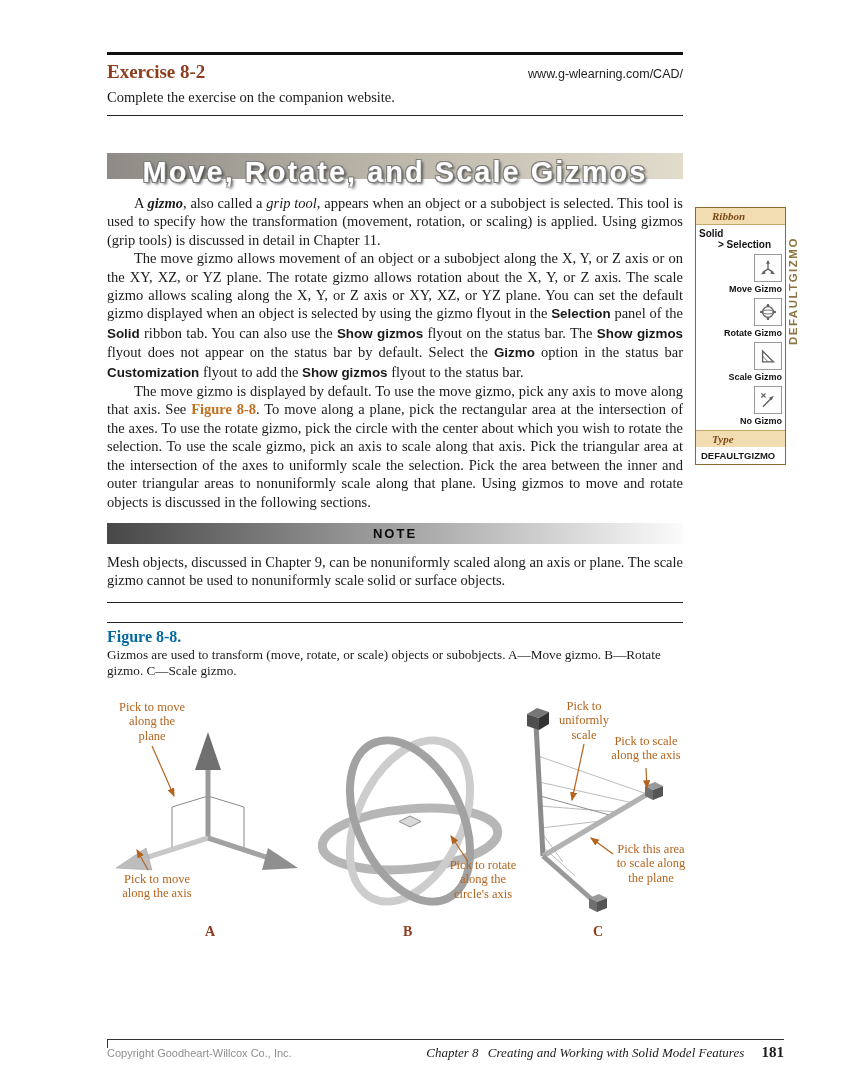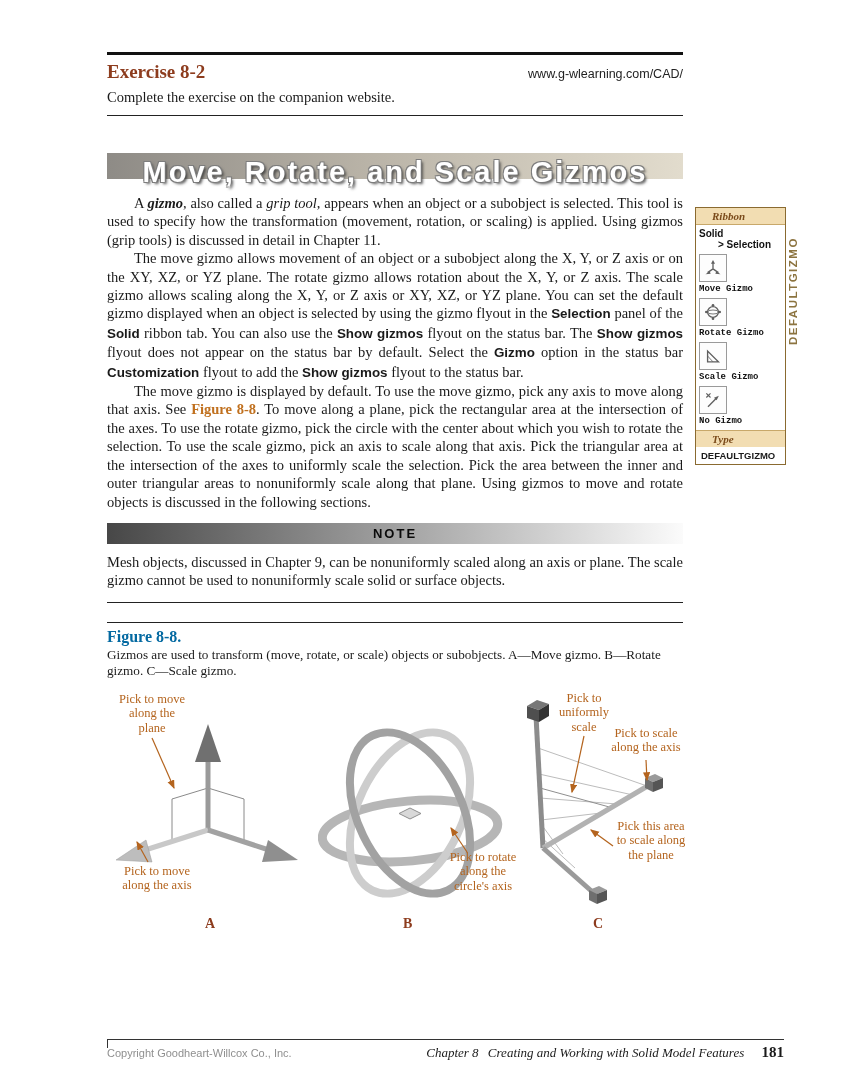--- a/index.html
+++ b/index.html
@@ -24,35 +24,35 @@
   .ui-term{font-family:"Liberation Sans",sans-serif;font-weight:bold;font-size:13.4px;}
   .fig-ref{font-weight:bold;color:#c0701e;}
   .note-bar{margin-top:12px;height:21px;line-height:21px;text-align:center;
             background:linear-gradient(to right,#474747,#fbfbfb);
             font-family:"Liberation Sans",sans-serif;font-weight:bold;font-size:13px;letter-spacing:2px;color:#0a0a0a;}
   .note-body{margin:9px 0 12px 0;text-align:justify;font-size:14.5px;line-height:18.4px;}
   .rule-note{margin-top:12px;height:1px;background:#222;}
   .rule-fig{margin-top:19px;height:1px;background:#222;}
   .fig-label{margin-top:5px;font-weight:bold;font-size:16px;color:#0369a1;}
   .fig-caption{margin:1px 0 0 0;font-size:13.2px;line-height:16.5px;}
-  .figure{position:relative;height:252px;margin-top:8px;width:700px;}
+  .figure{position:relative;height:252px;margin-top:16px;width:700px;}
   .gizmo-svg{position:absolute;}
   .annot{position:absolute;text-align:center;color:#b4641e;font-size:12.5px;line-height:14.5px;}
   .sublabel{position:absolute;font-weight:bold;font-size:14px;color:#8d3c1e;}
   .overlay{position:absolute;left:0;top:0;pointer-events:none;}
   
   .ribbon-box{left:695px;top:207px;width:89px;background:#f2ddb2;border:1px solid #8a6a30;
               font-family:"Liberation Sans",sans-serif;}
   .ribbon-head{font-family:"Liberation Serif",serif;font-style:italic;font-weight:bold;
                font-size:11px;color:#7a4a1a;padding:2px 16px;}
   .ribbon-inner{background:#ffffff;border-top:1px solid #c8a86a;border-bottom:1px solid #c8a86a;
                 padding:3px 3px 4px 3px;}
   .ribbon-tab{font-weight:bold;font-size:10px;color:#111;}
   .ribbon-group{font-weight:bold;font-size:10px;color:#111;margin-left:19px;}
-  .gizmo-item{display:flex;flex-direction:column;align-items:flex-start;margin-top:4px;font-family:Liberation Mono, monospace;}
+  .gizmo-item{display:flex;flex-direction:column;align-items:flex-end;margin-top:4px;}
   .icon-box{width:26px;height:26px;border:1px solid #9a9a9a;background:#fdfdfd;
             display:flex;align-items:center;justify-content:center;}
   .gizmo-item-label{font-weight:bold;font-size:9px;margin-top:2px;color:#111;}
   .type-value{background:#ffffff;font-weight:bold;font-size:9.5px;padding:3px 5px;}
   .margin-tab{left:787px;top:205px;height:140px;
               writing-mode:vertical-rl;transform:rotate(180deg);
               font-family:"Liberation Sans",sans-serif;font-weight:bold;font-size:11.5px;
               letter-spacing:1.5px;color:#8c7440;}
   
   .footer-rule{left:107px;top:1039px;width:677px;height:1px;background:#333;}
@@ -144,21 +144,21 @@
         <polygon points="84,194 94,190 102,194 92,198" fill="#9a9a9a"></polygon>
         <polygon points="84,194 92,198 92,208 84,204" fill="#6f6f6f"></polygon>
         <polygon points="92,198 102,194 102,204 92,208" fill="#555"></polygon>
       </svg>
 
       <div class="annot" style="left:9px;top:4px;width:72px;">Pick to move along the plane</div>
       <div class="annot" style="left:4px;top:176px;width:92px;">Pick to move along the axis</div>
       <div class="annot" style="left:337px;top:162px;width:78px;">Pick to rotate along the circle's axis</div>
       <div class="annot" style="left:444px;top:3px;width:66px;">Pick to uniformly scale</div>
       <div class="annot" style="left:502px;top:38px;width:74px;">Pick to scale along the axis</div>
-      <div class="annot" style="left:508px;top:131px;width:72px;">Pick this area to scale along the plane</div>
+      <div class="annot" style="left:508px;top:146px;width:72px;">Pick this area to scale along the plane</div>
 
       <svg class="overlay" width="700" height="252" viewBox="0 0 700 252">
         <defs>
           <marker id="ah" markerWidth="9" markerHeight="8" refX="6.5" refY="3" orient="auto">
             <path d="M0,0 L7.5,3 L0,6 Z" fill="#b4641e"></path>
           </marker>
         </defs>
         <g stroke="#b4641e" stroke-width="1.2" fill="none" marker-end="url(#ah)">
           <path d="M45,50 L67,100"></path>
           <path d="M41,174 L30,154"></path>

